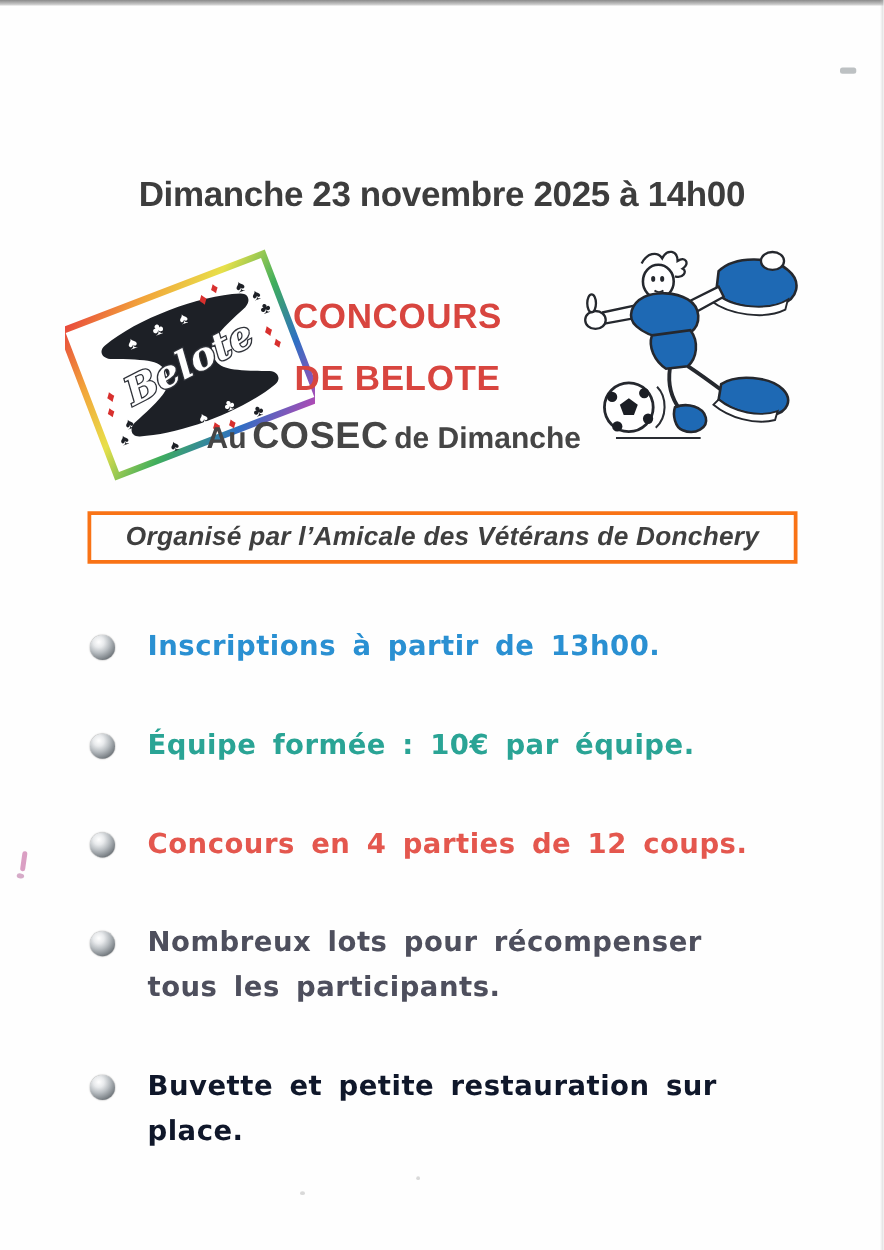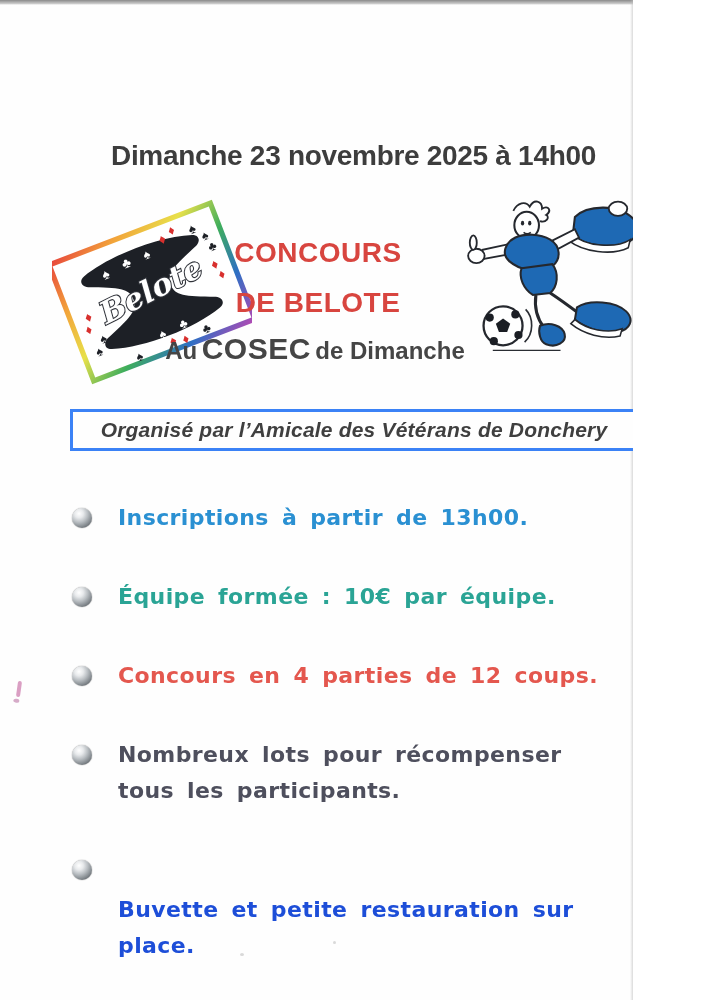--- a/index.html
+++ b/index.html
@@ -1,18 +1,18 @@
 <!DOCTYPE html>
 <html><head>
 <meta charset="utf-8">
 <style>
   html,body{margin:0;padding:0;background:#ffffff;}
   .page{
     position:relative;
-    width:633px;height:1000px;
+    width:707px;height:1000px;
     background:#fefefe;
     overflow:hidden;
     font-family:"Liberation Sans", sans-serif;
   }
   
   .scan-top{position:absolute;left:0;top:0;width:707px;height:5px;
     background:linear-gradient(#8a8a8a,#c9c9c9 70%,rgba(200,200,200,0));}
   .scan-right{position:absolute;right:0;top:0;width:3px;height:1000px;
     background:linear-gradient(90deg,rgba(160,160,160,0),#bdbdbd);opacity:.55;}
   .scan-dash{position:absolute;left:672px;top:54px;width:13px;height:5px;
@@ -47,21 +47,21 @@
   }
   .location .sm{font-size:24px;}
   .location .lg{font-size:30px;letter-spacing:0.5px;}
 
   
   .player-wrap{position:absolute;left:462px;top:194px;width:195px;height:165px;}
 
   
   .org-box{
     position:absolute;left:70px;top:409px;width:562px;height:36px;
-    border:3px solid #3b82f6;background:#fefefe;
+    border:3px solid #f97316;background:#fefefe;
     display:flex;align-items:center;justify-content:center;
   }
   .org-box span{
     font-style:italic;font-weight:bold;font-size:21px;color:#3f3f3f;
     letter-spacing:0.2px;
   }
 
   
   .details{
     position:absolute;left:72px;top:500px;width:565px;
@@ -212,17 +212,17 @@
     <li>
       <span class="ball-bullet"></span>
       <span class="detail-text" style="color: rgb(228, 87, 78);">Concours en 4 parties de 12 coups.</span>
     </li>
     <li>
       <span class="ball-bullet"></span>
       <span class="detail-text" style="max-width: 500px; color: rgb(78, 79, 93);">Nombreux lots pour récompenser tous les participants.</span>
     </li>
     <li>
       <span class="ball-bullet"></span>
-      <span class="detail-text" style="color: #1d4ed8; margin-top: 40px;">Buvette et petite restauration sur place.</span>
+      <span class="detail-text" style="color: #0f172a;">Buvette et petite restauration sur place.</span>
     </li>
   </ul>
 
 </div>
 
 </body></html>

